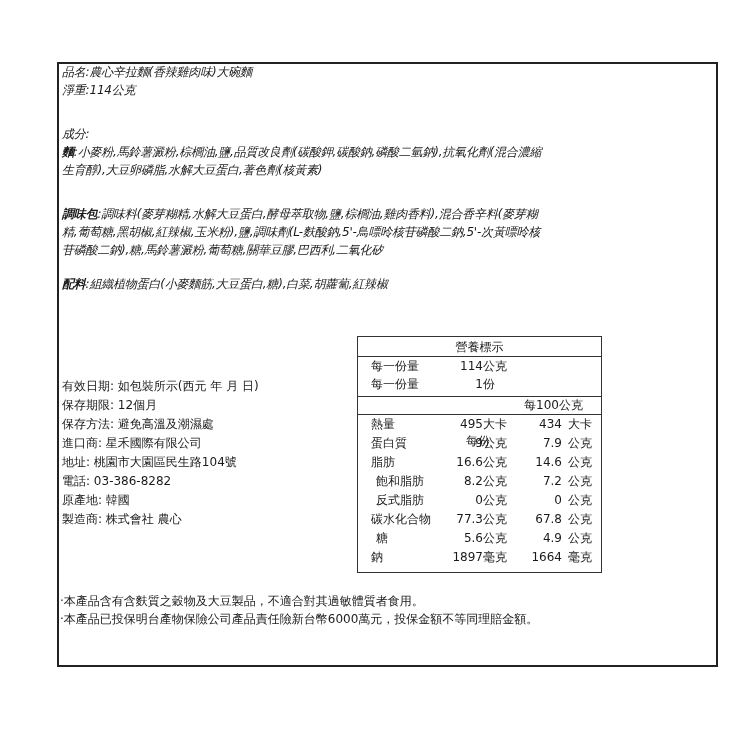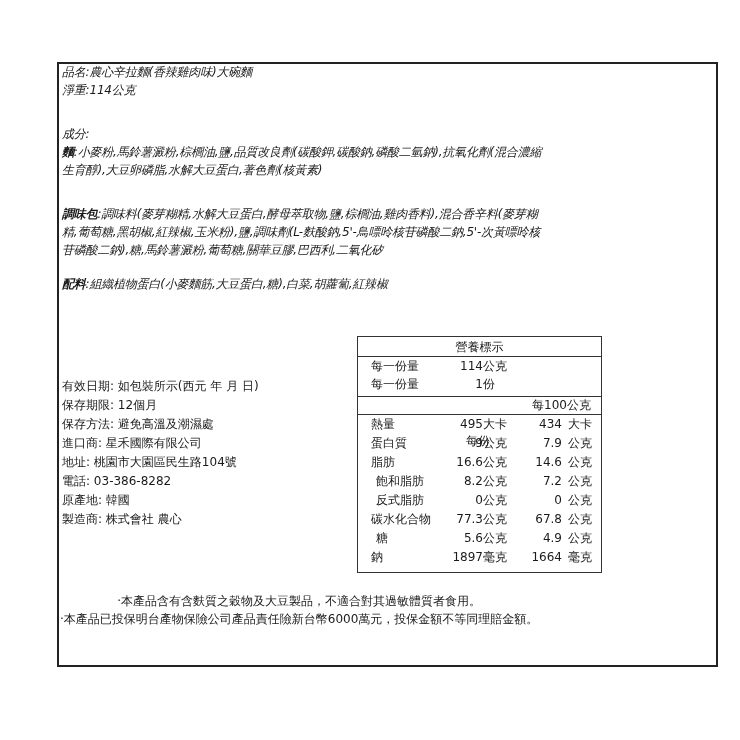--- a/index.html
+++ b/index.html
@@ -30,24 +30,24 @@
     .nut .hline { position: absolute; left: 0; right: 0; height: 0; border-top: 1px solid #333; }
     .nut .title { position: absolute; left: 0; right: 0; top: 2px; text-align: center; line-height: 16px; }
     .nut .row { position: absolute; left: 0; right: 0; height: 18px; line-height: 18px; }
     .nut .c-name { position: absolute; left: 13px; }
     .nut .c-name.indent { left: 18px; }
     .nut .c-v1 { position: absolute; right: 118px; text-align: right; }
     .nut .c-u1 { position: absolute; left: 125px; }
     .nut .c-v2 { position: absolute; right: 39px; text-align: right; }
     .nut .c-u2 { position: absolute; left: 210px; }
     .nut .hdr1 { position: absolute; left: 108px; margin-top: 36px; }
-    .nut .hdr2 { position: absolute; right: 10px; margin-left: 29px; }
+    .nut .hdr2 { position: absolute; right: 18px; margin-left: 29px; }
 
     .notes { position: absolute; left: 60px; top: 592px; font-size: 12px; line-height: 18px; }
-    .note { white-space: nowrap; text-align: center; }
+    .note { white-space: nowrap; }
   </style>
 </head>
 <body>
 
 <div class="label-box"></div>
 
 <div class="line" style="top:63px">
   <span>品名:</span><span>農心辛拉麵(香辣雞肉味)大碗麵</span>
 </div>
 <div class="line" style="top:81px">

